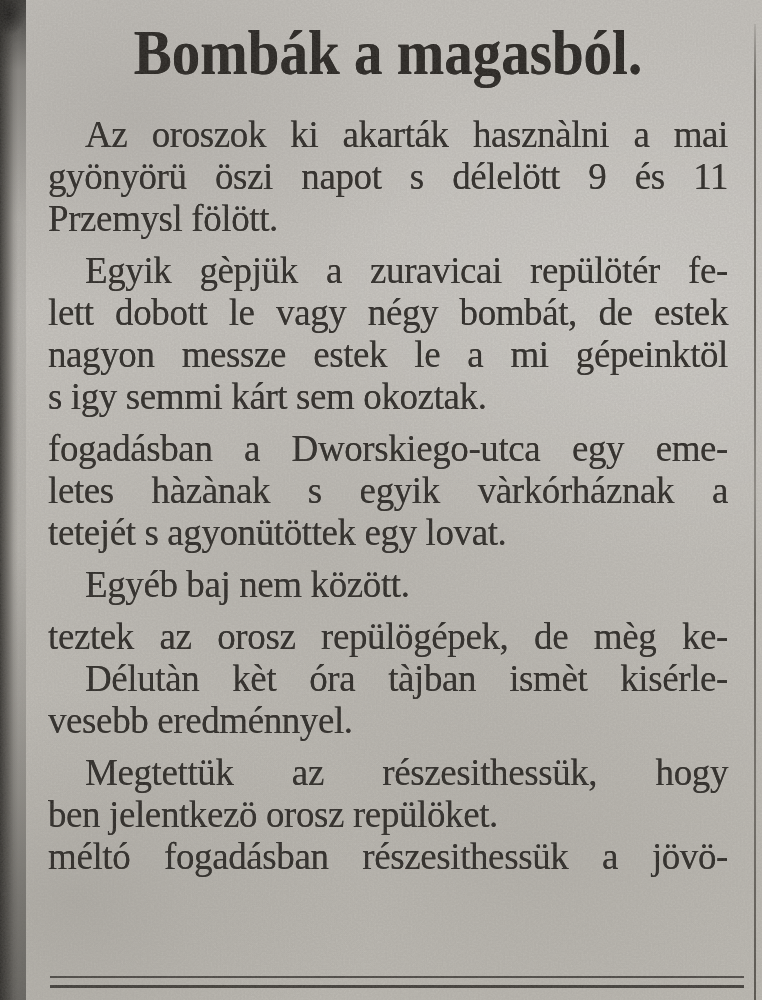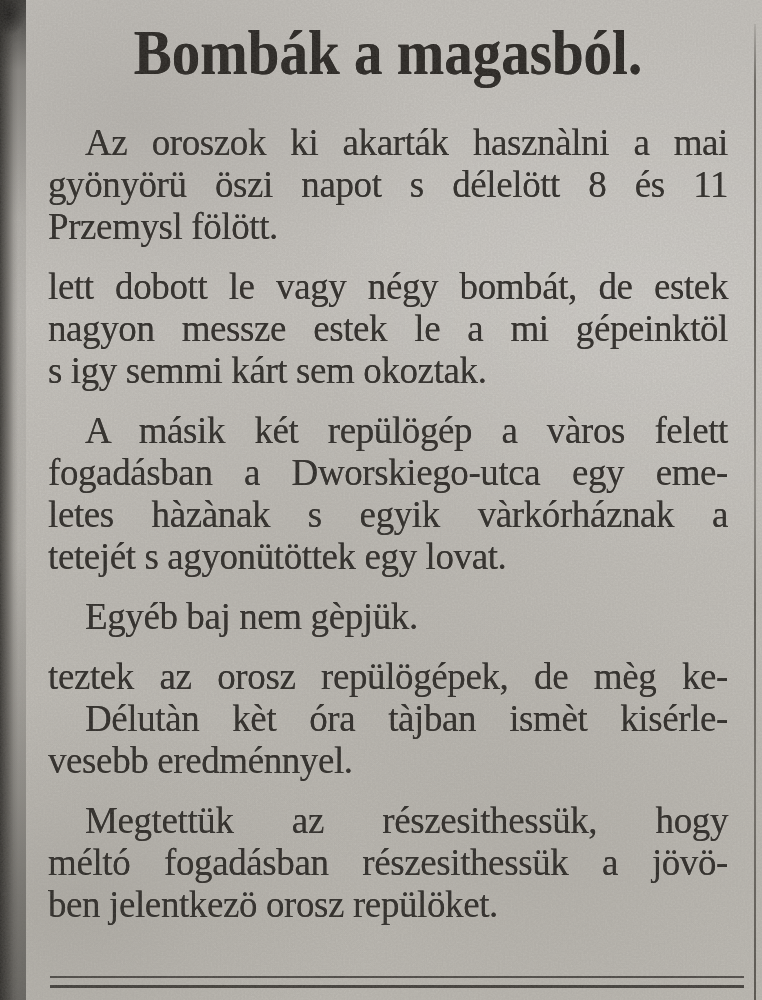--- a/index.html
+++ b/index.html
@@ -89,21 +89,21 @@
   }
 
   .body-text {
     position: relative;
     font-size: 37px;
     line-height: 42px;
     letter-spacing: -0.4px;
     color: #23201d;
     text-shadow: 0 0 0.5px rgba(35,32,29,0.8);
   }
-  .para { margin: 18px 0 3px 0; }
+  .para { margin: 10px 0 3px 0; }
   .line {
     text-align: justify;
     text-align-last: justify;
     height: 42px;
     overflow: visible;
     white-space: nowrap;
   }
   .line.justified { white-space: normal; }
   .line.first { text-indent: 37px; }
   .line.last { text-align-last: left; }
@@ -125,46 +125,46 @@
 
   <div class="left-edge"></div>
   <div class="left-edge-shade"></div>
   <div class="corner-blot"></div>
 
   <div class="content">
     <h1 class="headline">Bombák a magasból.</h1>
     <div class="body-text">
         <div class="para">
           <div class="line first justified">Az oroszok ki akarták hasznàlni a mai</div>
-          <div class="line justified">gyönyörü öszi napot s délelött 8 és 11</div>
+          <div class="line justified">gyönyörü öszi napot s délelött 9 és 11</div>
           <div class="line last">Przemysl fölött.</div>
         </div>
         <div class="para">
+          <div class="line first justified">Egyik gèpjük a zuravicai repülötér fe-</div>
           <div class="line justified">lett dobott le vagy négy bombát, de estek</div>
           <div class="line justified">nagyon messze estek le a mi gépeinktöl</div>
           <div class="line last">s igy semmi kárt sem okoztak.</div>
         </div>
         <div class="para">
-          <div class="line first justified">A másik két repülögép a vàros felett</div>
           <div class="line justified">fogadásban a Dworskiego-utca egy eme-</div>
           <div class="line justified">letes hàzànak s egyik vàrkórháznak a</div>
           <div class="line last">tetejét s agyonütöttek egy lovat.</div>
         </div>
         <div class="para">
-          <div class="line first last">Egyéb baj nem gèpjük.</div>
+          <div class="line first last">Egyéb baj nem között.</div>
         </div>
         <div class="para">
           <div class="line justified">teztek az orosz repülögépek, de mèg ke-</div>
           <div class="line first justified">Délutàn kèt óra tàjban ismèt kisérle-</div>
           <div class="line last">vesebb eredménnyel.</div>
         </div>
         <div class="para">
           <div class="line first justified">Megtettük az részesithessük, hogy</div>
+          <div class="line last">ben jelentkezö orosz repülöket.</div>
           <div class="line justified">méltó fogadásban részesithessük a jövö-</div>
-          <div class="line last">ben jelentkezö orosz repülöket.</div>
         </div>
       </div>
   </div>
 
   <div class="column-rule"></div>
   <div class="bottom-divider"></div>
 
   <svg class="grain" width="762" height="1000" xmlns="http://www.w3.org/2000/svg">
     <filter id="grainF" x="0" y="0" width="100%" height="100%">
       <feTurbulence type="fractalNoise" baseFrequency="0.55" numOctaves="2" seed="11" stitchTiles="stitch"></feTurbulence>

